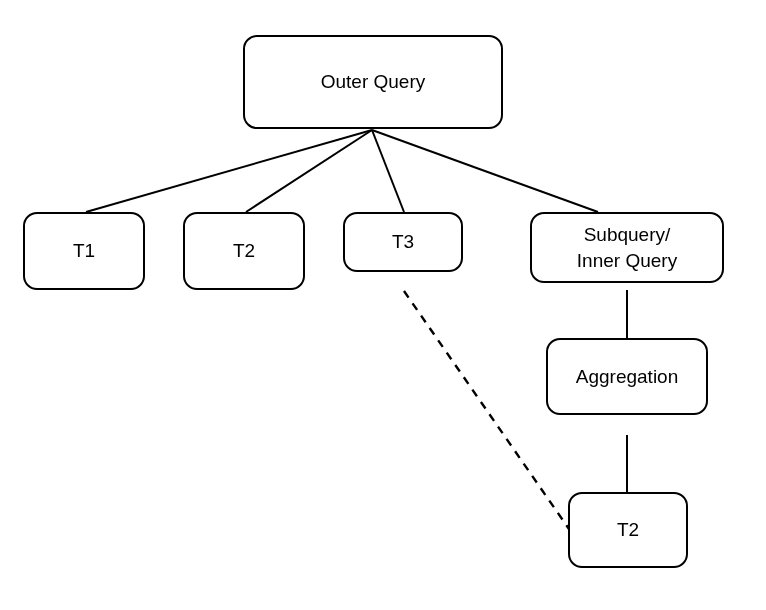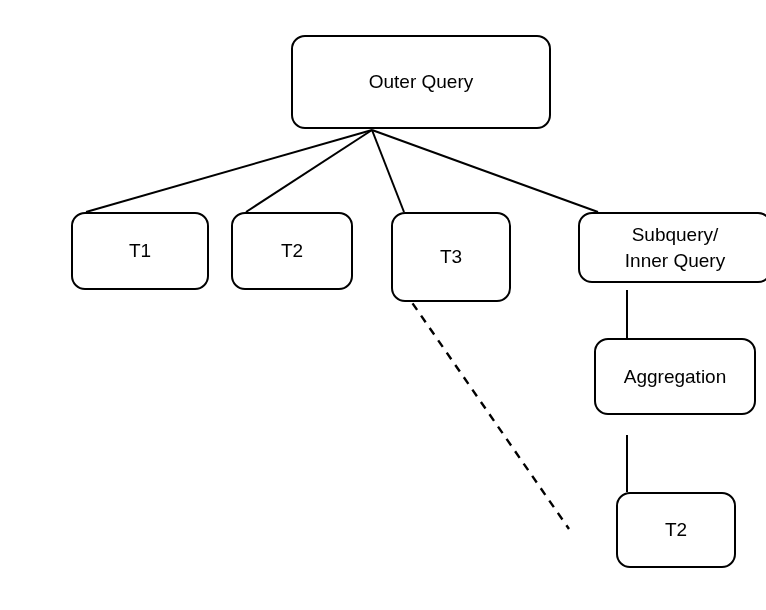--- a/index.html
+++ b/index.html
@@ -32,21 +32,20 @@
     border-radius: 14px;
     display: flex;
     align-items: center;
     justify-content: center;
     text-align: center;
     color: #000000;
     font-size: 19px;
     line-height: 1.32;
     z-index: 2;
     white-space: pre-line;
-    margin-left: 48px;
   }
   #watermark {
     position: absolute;
     color: #e3e3e3;
     font-size: 20px;
     letter-spacing: 1px;
     white-space: nowrap;
     z-index: 3;
     user-select: none;
   }
@@ -61,23 +60,23 @@
       <line x1="372" y1="130" x2="246" y2="212" stroke="#000000" stroke-width="2"></line>
       <line x1="372" y1="130" x2="404" y2="212" stroke="#000000" stroke-width="2"></line>
       <line x1="372" y1="130" x2="598" y2="212" stroke="#000000" stroke-width="2"></line>
       <line x1="627" y1="290" x2="627" y2="338" stroke="#000000" stroke-width="2"></line>
       <line x1="627" y1="435" x2="627" y2="492" stroke="#000000" stroke-width="2"></line>
       <line x1="404" y1="291" x2="569" y2="529" stroke="#000000" stroke-width="2.4" stroke-dasharray="8 7"></line>
     </svg>
 
   <div id="nodes-layer">
       <div class="node" style="left: 243px; top: 35px; width: 260px; height: 94px;">Outer Query</div>
-      <div class="node" style="left: 23px; top: 212px; width: 138px; height: 78px;">T1</div>
+      <div class="node" style="left: 23px; top: 212px; width: 122px; height: 78px;">T1</div>
       <div class="node" style="left: 183px; top: 212px; width: 122px; height: 78px;">T2</div>
-      <div class="node" style="left: 343px; top: 212px; width: 120px; height: 90px;">T3</div>
+      <div class="node" style="left: 343px; top: 212px; width: 120px; height: 60px;">T3</div>
       <div class="node" style="left: 530px; top: 212px; width: 194px; height: 71px;">Subquery/
 Inner Query</div>
       <div class="node" style="left: 546px; top: 338px; width: 162px; height: 77px;">Aggregation</div>
       <div class="node" style="left: 568px; top: 492px; width: 120px; height: 76px;">T2</div>
     </div>
 
 
 </div>
 
 </body></html>

